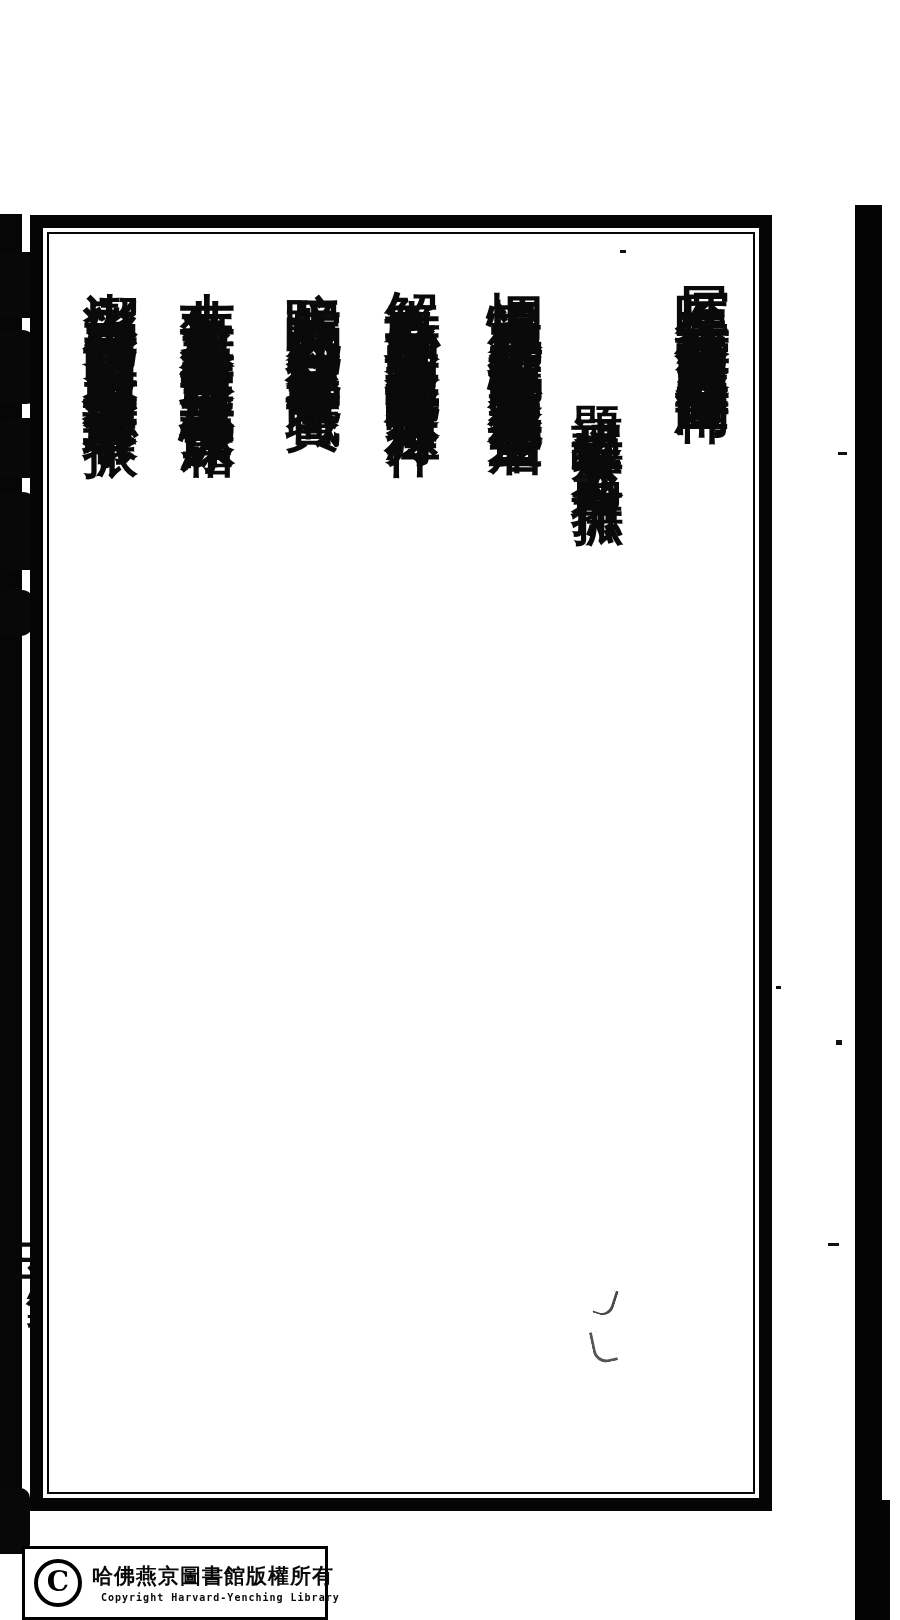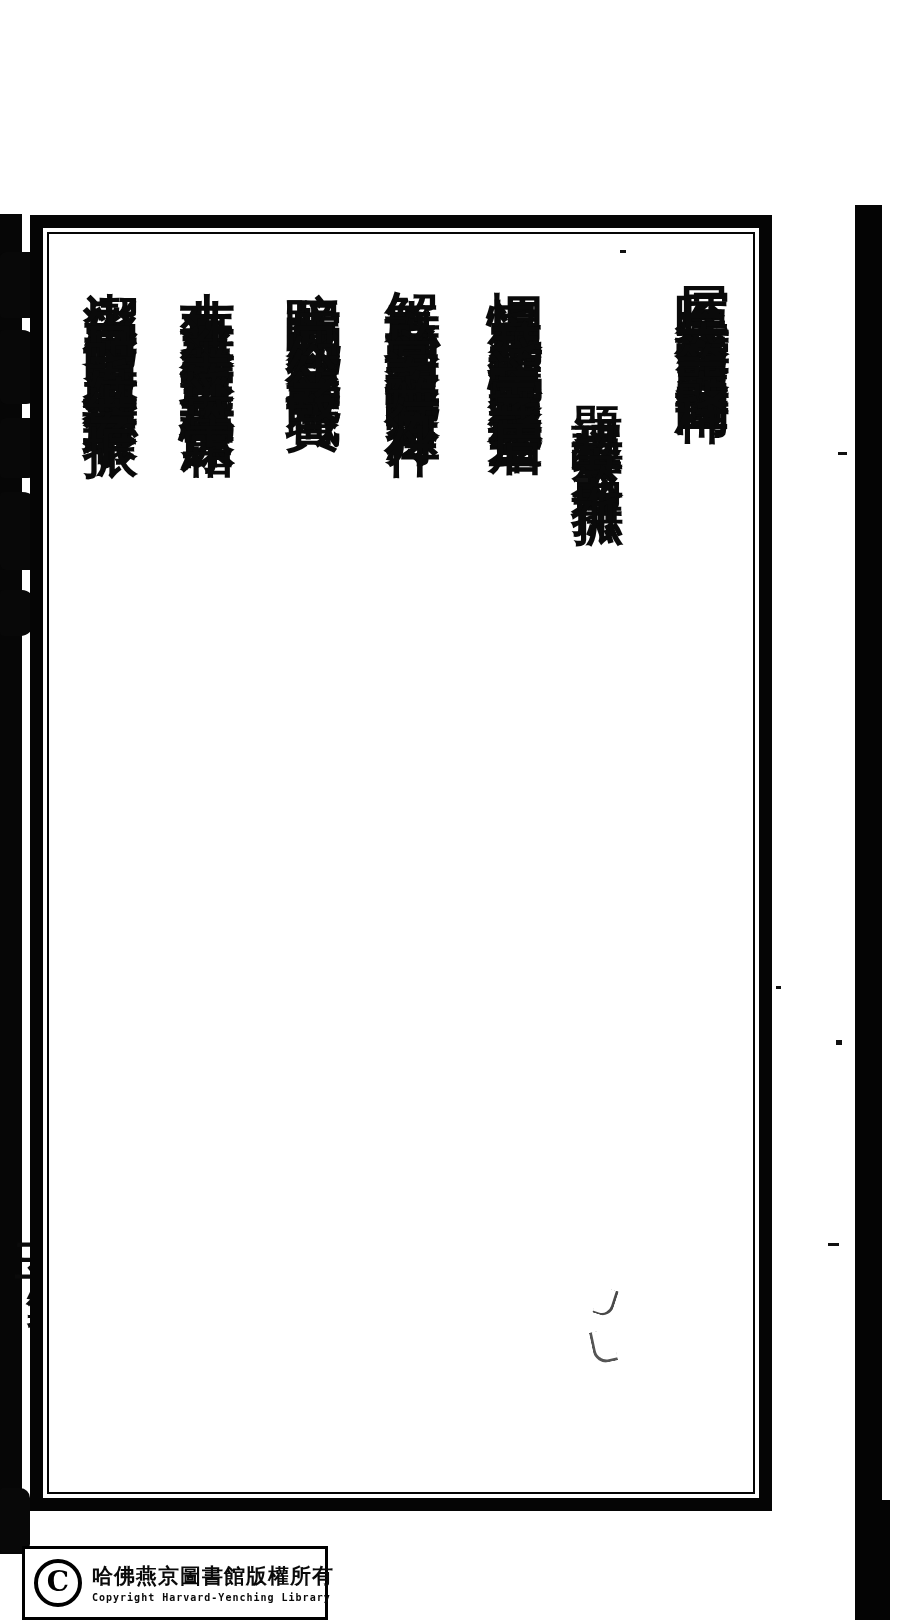--- a/index.html
+++ b/index.html
@@ -75,21 +75,21 @@
     width:40px;height:40px;border:4px solid #000;border-radius:50%;
     margin-left:9px;display:flex;align-items:center;justify-content:center;
     flex:0 0 auto;
   }
   .cc-letter{font-size:28px;font-weight:bold;color:#000;line-height:1;
     font-family:"DejaVu Serif",serif;margin-top:-2px;}
   .stamp-text{margin-left:10px;display:flex;flex-direction:column;justify-content:center;}
   .stamp-cn{font-size:21px;font-weight:bold;color:#0a0a0a;letter-spacing:1px;line-height:1.2;
     font-family:"DejaVu Serif",serif;white-space:nowrap;}
   .stamp-en{font-size:10px;font-weight:bold;color:#0a0a0a;letter-spacing:1px;margin-top:4px;
-    font-family:"DejaVu Sans Mono",monospace;white-space:nowrap;}
+    font-family:"DejaVu Sans Mono",monospace;white-space:nowrap;margin-left:9px;}
 </style>
 </head>
 <body>
 
 <div class="page">
 
   <div class="right-bar"></div>
   <div class="right-bar-nub"></div>
 
   <div class="spine-bar"></div>

